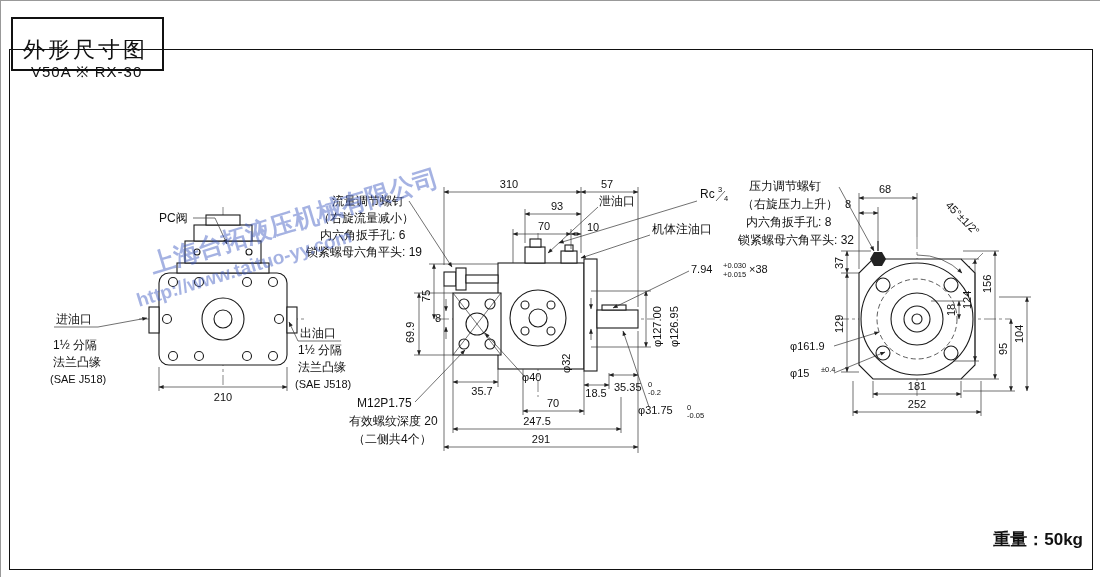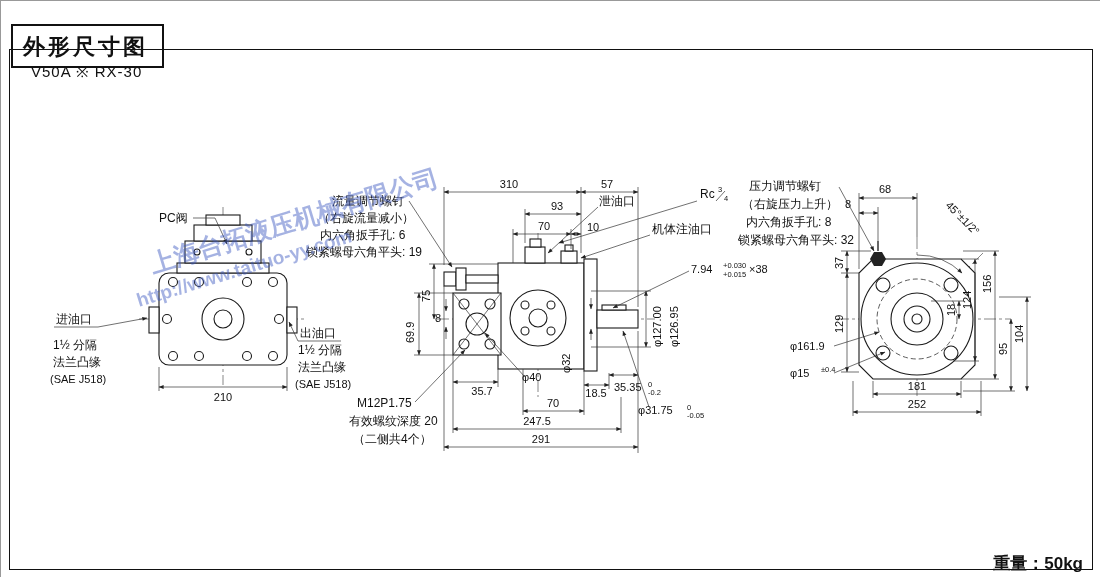--- a/index.html
+++ b/index.html
@@ -1,22 +1,22 @@
 <!DOCTYPE html>
 <html><head>
 <meta charset="utf-8">
 <style>
   html,body{margin:0;padding:0;background:#e8e8e8;}
   .page{position:relative;width:1100px;height:577px;background:#fff;border:1px solid #999;
         font-family:"Liberation Sans",sans-serif;color:#111;overflow:hidden;}
-  .title-box{position:absolute;left:10px;top:23px;border:2px solid #111;padding:6px 14px 4px 10px;
-        font-size:22px;font-weight:bold;letter-spacing:3px;background:#fff;}
+  .title-box{position:absolute;left:10px;top:16px;border:2px solid #111;padding:16px 14px 4px 10px;
+        font-size:22px;font-weight:normal;letter-spacing:3px;background:#fff;}
   .frame{position:absolute;left:8px;top:48px;right:8px;bottom:8px;border:1.5px solid #111;}
   .model{position:absolute;left:30px;top:60px;font-size:15px;letter-spacing:1px;}
-  .weight{position:absolute;right:18px;bottom:3px;font-size:17px;font-weight:bold;}
+  .weight{position:absolute;right:18px;bottom:27px;font-size:17px;font-weight:bold;}
   svg{position:absolute;left:0;top:0;}
   .v{stroke:#1b1b1b;stroke-width:1.1;fill:none}
   .vf{stroke:#1b1b1b;stroke-width:1.1;fill:#fff}
   .thin{stroke:#333;stroke-width:0.7;fill:none}
   .cl{stroke:#555;stroke-width:0.7;fill:none;stroke-dasharray:12 3 3 3}
   .dash{stroke:#333;stroke-width:0.8;fill:none;stroke-dasharray:5 3}
   text{font-family:"Liberation Sans",sans-serif;fill:#111}
   .t12{font-size:12px}
   .t11{font-size:11px}
   .t7{font-size:7.5px}

